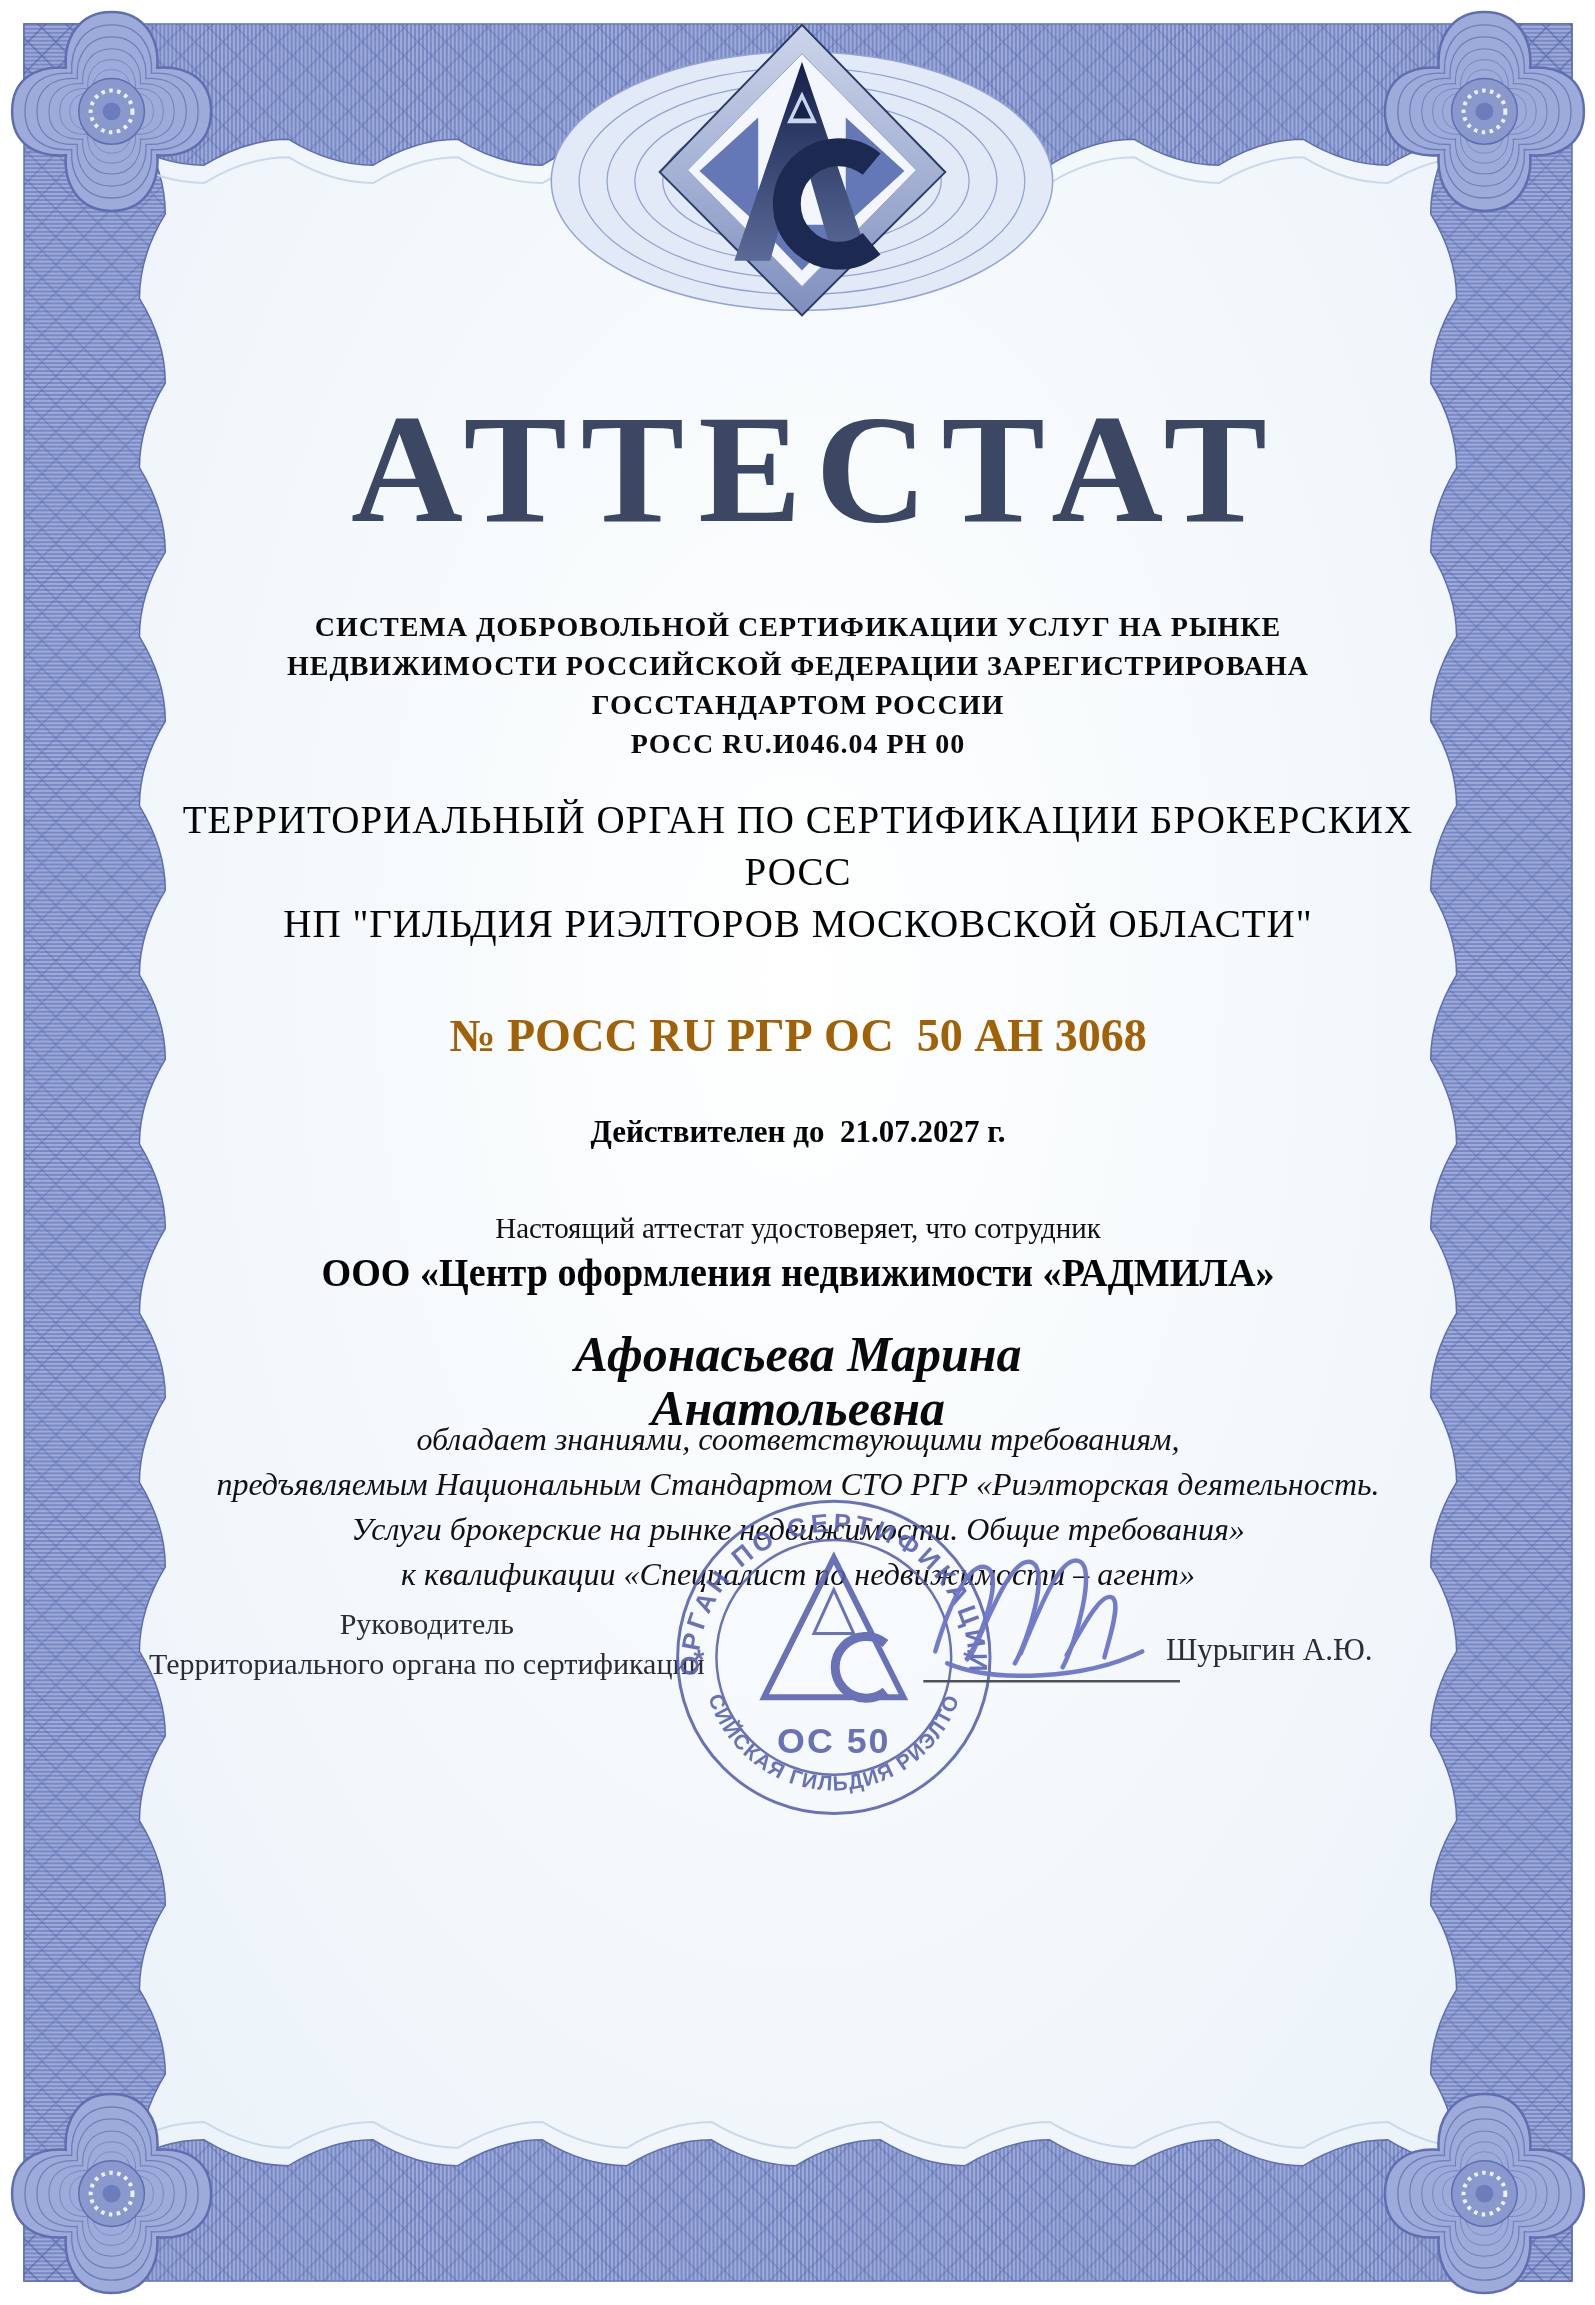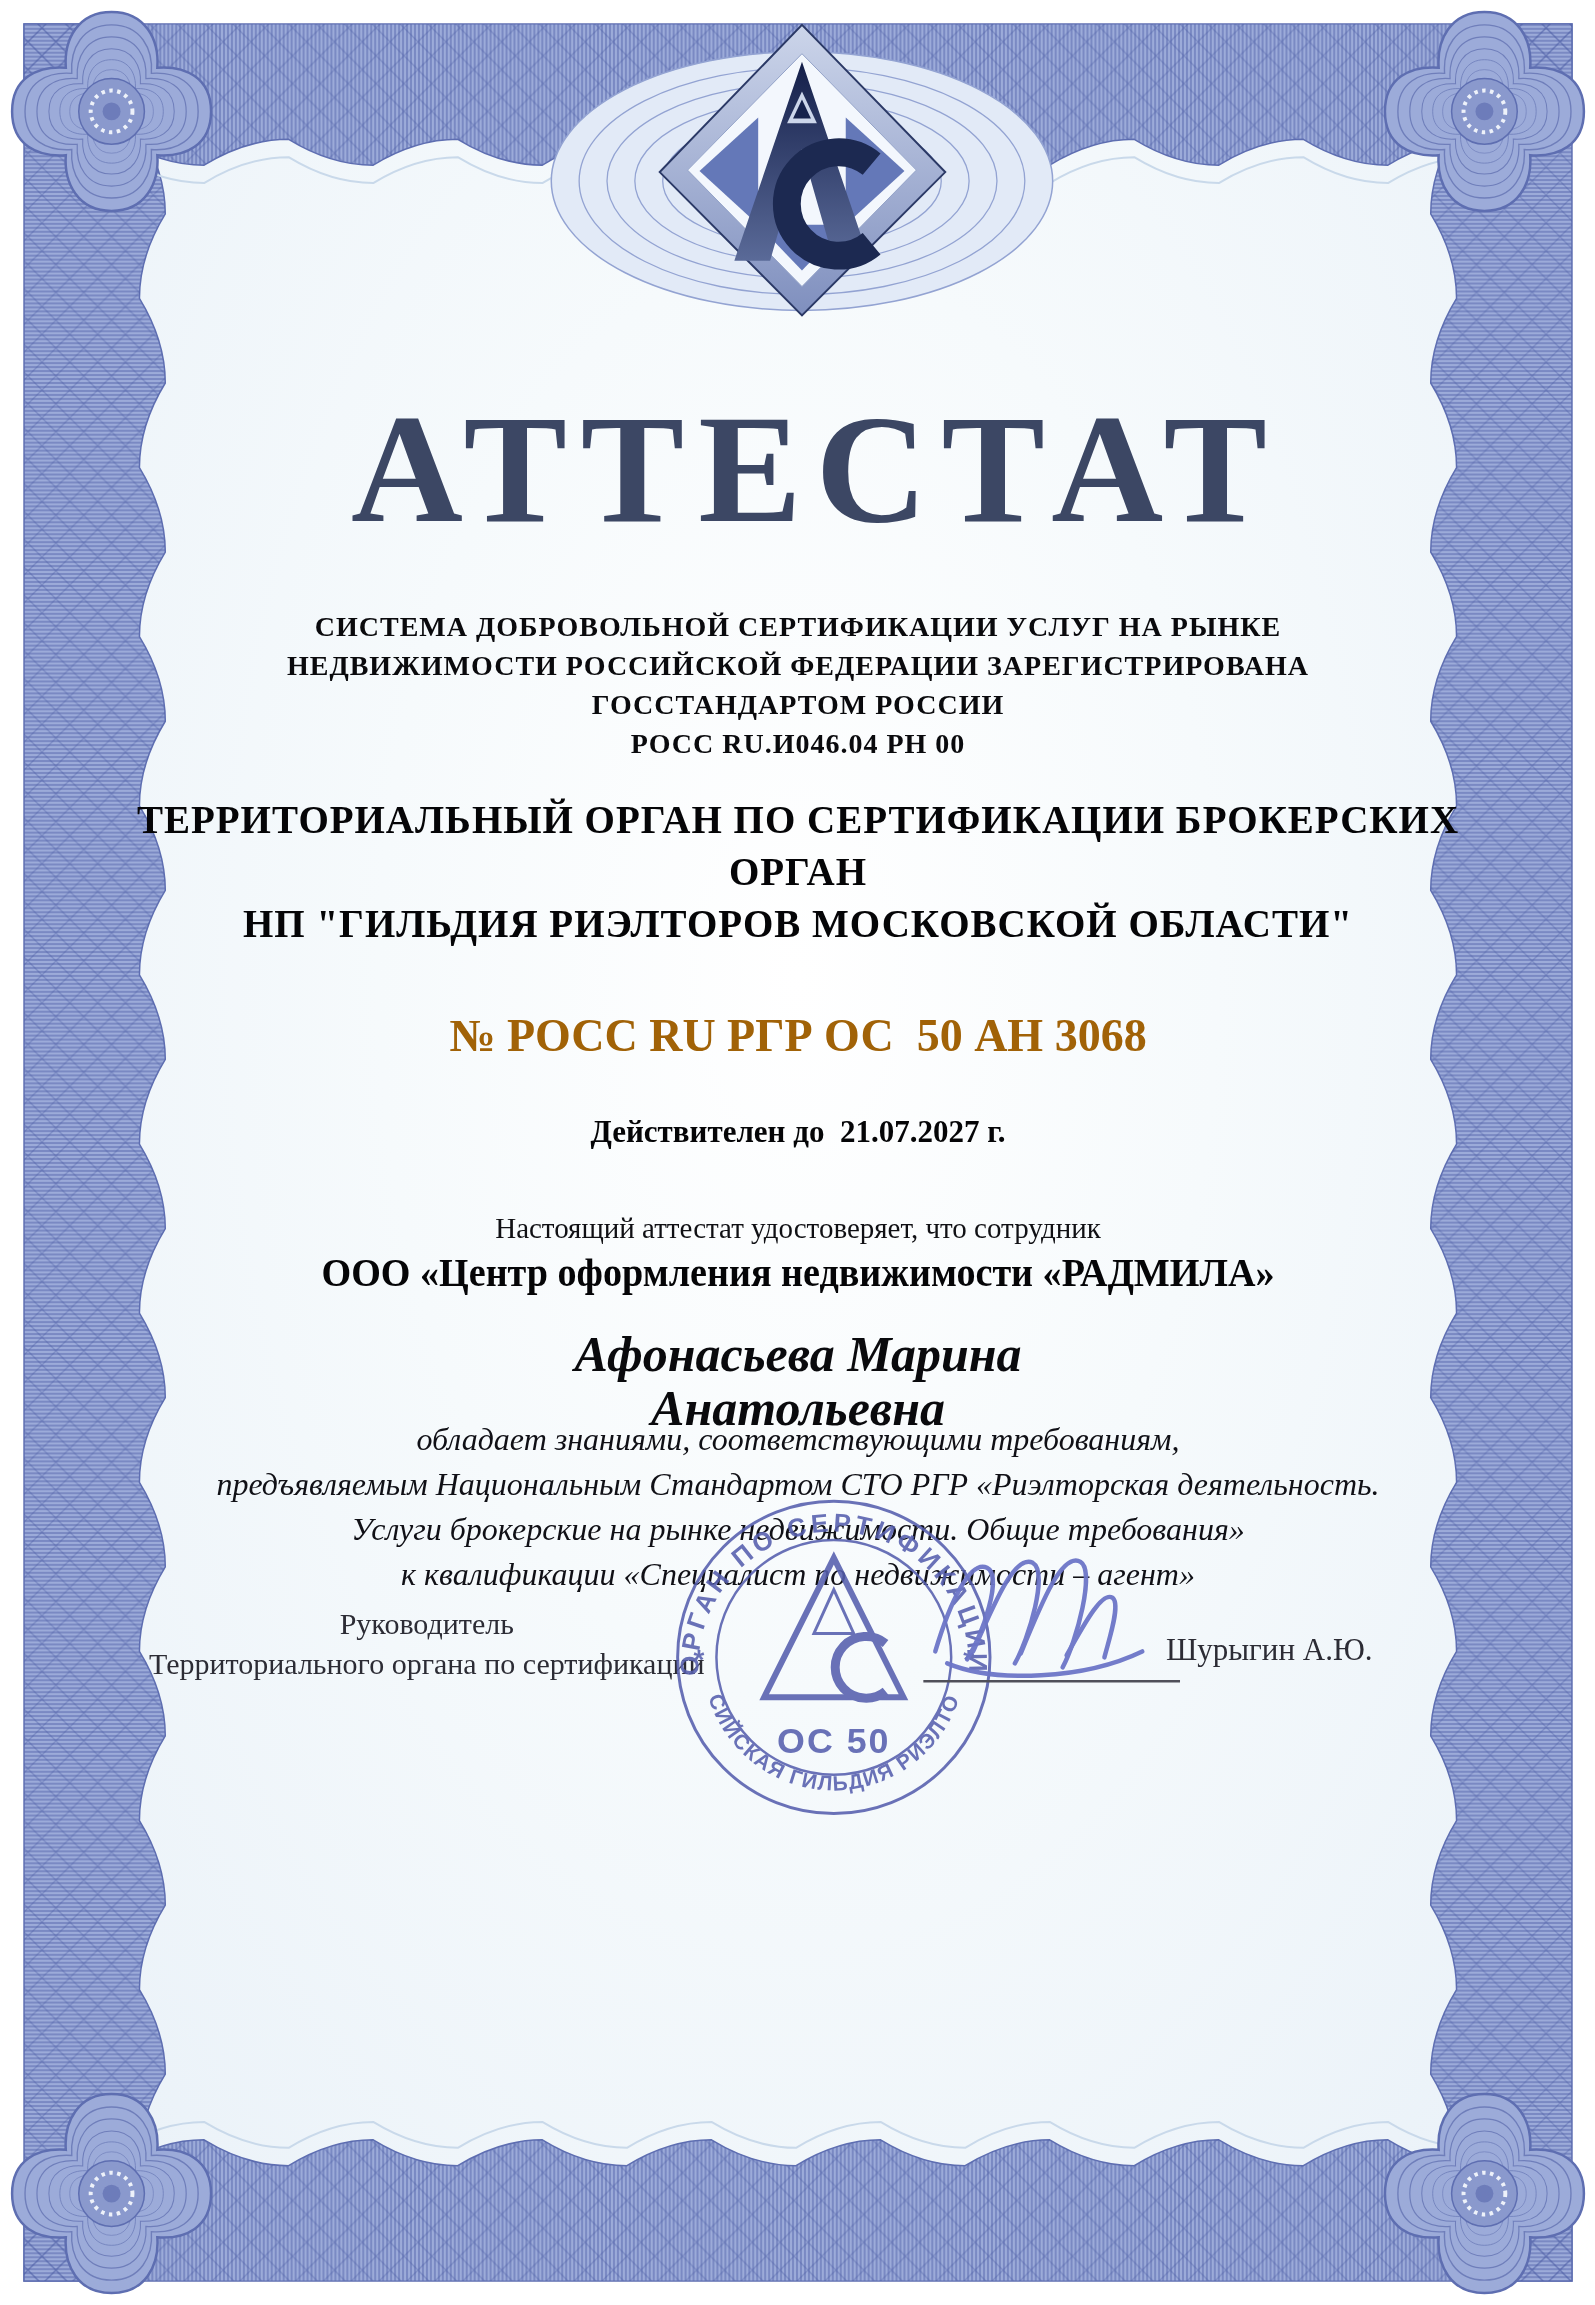--- a/index.html
+++ b/index.html
@@ -10,21 +10,21 @@
   }
   .page{position:absolute;inset:0;}
   .panel{
     position:absolute;left:58px;top:58px;right:58px;bottom:58px;
     background:radial-gradient(ellipse at 50% 42%, #ffffff 0%, #f6fafc 40%, #e9f1f8 100%);
   }
   svg.decor,svg.overlay{position:absolute;left:0;top:0;width:1596px;height:2305px;pointer-events:none;}
   .txt{position:absolute;left:0;width:100%;text-align:center;color:#0b0b10;}
   .title{top:380px;font-size:155px;font-weight:bold;letter-spacing:14px;color:#3c4764;margin-left:18px;}
   .reg{top:607px;font-size:28px;font-weight:bold;line-height:39px;letter-spacing:1px;color:#0a0a0d;}
-  .terr{top:794px;font-size:39px;font-weight:bold;line-height:52px;letter-spacing:1px;color:#050507;text-align:center;}
+  .terr{top:794px;font-size:39px;font-weight:normal;line-height:52px;letter-spacing:1px;color:#050507;text-align:center;}
   .num{top:1009px;font-size:46px;font-weight:bold;white-space:pre;color:#a16207;}
   .valid{top:1114px;font-size:31px;font-weight:bold;white-space:pre;color:#050507;}
   .intro{top:1212px;font-size:29px;color:#101014;}
   .org{top:1248px;font-size:41px;font-weight:bold;transform:scaleX(.93);color:#050507;}
   .name{top:1327px;font-size:50px;font-weight:bold;font-style:italic;line-height:54px;color:#0a0a0d;}
   .qual{top:1417px;font-size:32px;font-style:italic;line-height:45px;color:#101016;}
   .signer{position:absolute;left:149px;top:1604px;font-size:30px;line-height:40px;color:#2c2c35;text-align:center;}
   .signer-name{position:absolute;left:1166px;top:1632px;font-size:31px;color:#2c2c35;}
 </style>
 </head>
@@ -116,21 +116,21 @@
 
   <div class="txt reg">
     <div>СИСТЕМА ДОБРОВОЛЬНОЙ СЕРТИФИКАЦИИ УСЛУГ НА РЫНКЕ</div>
     <div>НЕДВИЖИМОСТИ РОССИЙСКОЙ ФЕДЕРАЦИИ ЗАРЕГИСТРИРОВАНА</div>
     <div>ГОССТАНДАРТОМ РОССИИ</div>
     <div>РОСС RU.И046.04 РН 00</div>
   </div>
 
   <div class="txt terr">
     <div>ТЕРРИТОРИАЛЬНЫЙ ОРГАН ПО СЕРТИФИКАЦИИ БРОКЕРСКИХ</div>
-    <div>ОРГАН</div>
+    <div>РОСС</div>
     <div>НП "ГИЛЬДИЯ РИЭЛТОРОВ МОСКОВСКОЙ ОБЛАСТИ"</div>
   </div>
 
   <div class="txt num">№ РОСС RU РГР ОС  50 АН 3068</div>
   <div class="txt valid">Действителен до  21.07.2027 г.</div>
   <div class="txt intro">Настоящий аттестат удостоверяет, что сотрудник</div>
   <div class="txt org">ООО «Центр оформления недвижимости «РАДМИЛА»</div>
 
   <div class="txt name">
     <div>Афонасьева Марина</div>

